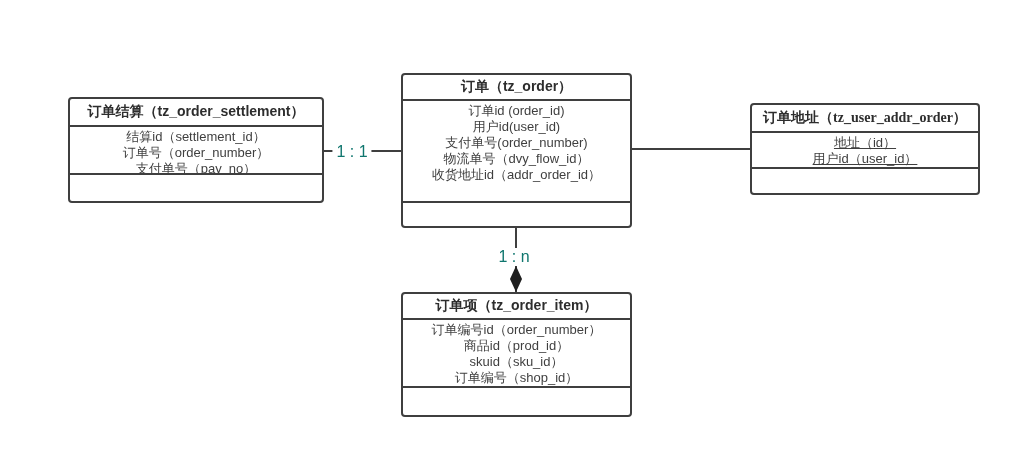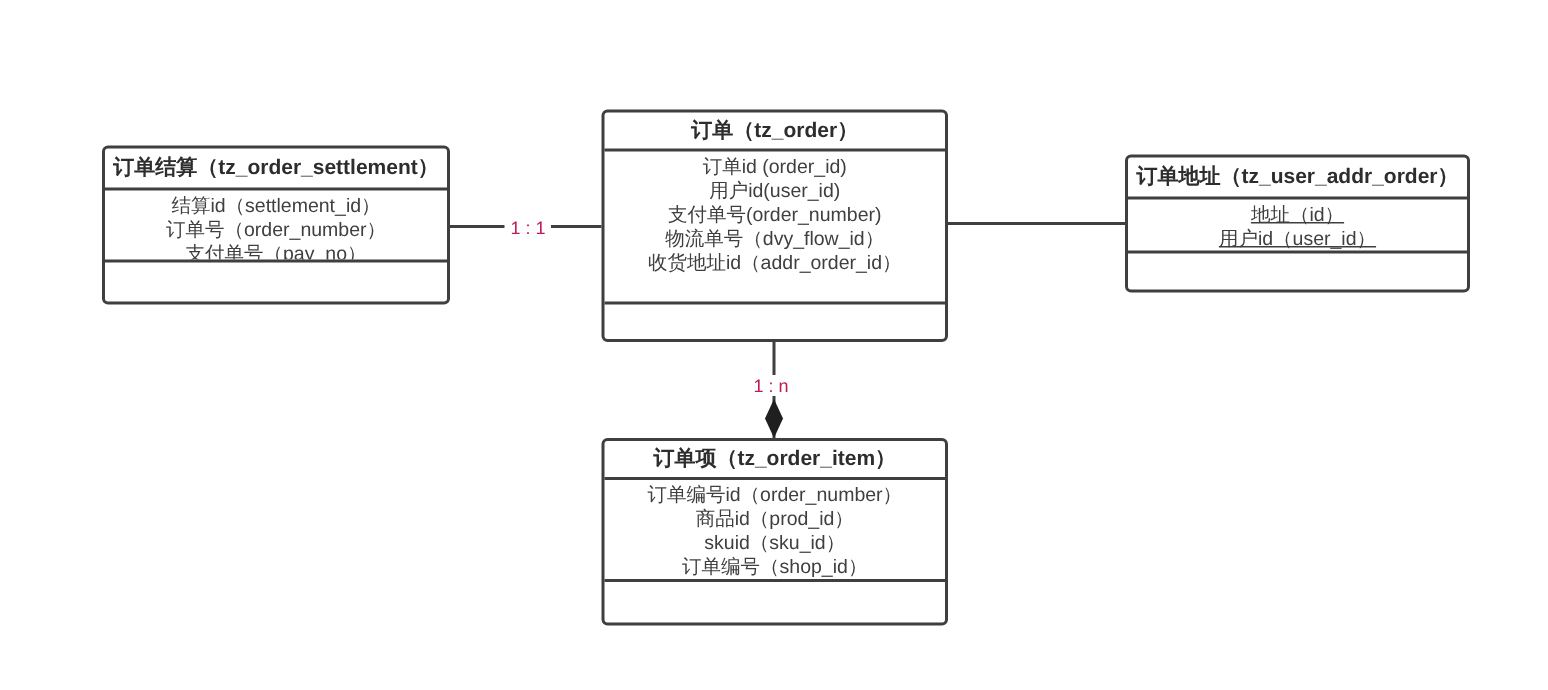--- a/index.html
+++ b/index.html
@@ -57,22 +57,22 @@
   .edge-v {
     position: absolute;
     width: 0;
     border-left: 2px solid #3f3f3f;
   }
   .edge-label {
     position: absolute;
     transform: translate(-50%, -50%);
     background: #ffffff;
     padding: 0 4px;
-    font-size: 12px;
-    color: #be185d;
+    font-size: 16px;
+    color: #0f766e;
     white-space: nowrap;
   }
   .arrow {
     position: absolute;
   }
 </style>
 </head>
 <body>
 
 <div id="canvas">
@@ -81,21 +81,21 @@
   <div class="edge-h" style="left:631px; top:148px; width:119px;"></div>
   <div class="edge-v" style="left:515px; top:228px; height:64px;"></div>
 
   <svg class="arrow" style="left:509px; top:266px;" width="14" height="26" viewBox="0 0 14 26">
     <polygon points="7,0 13,13 7,26 1,13" fill="#1f1f1f"></polygon>
   </svg>
 
   <span class="edge-label" style="left:352px; top:152px;">1 : 1</span>
   <span class="edge-label" style="left:514px; top:257px;">1 : n</span>
 
-  <div class="entity" style="left:68px; top:97px; width:232px; height:106px;">
+  <div class="entity" style="left:68px; top:97px; width:256px; height:106px;">
     <div class="entity-title" style="height:28px;">订单结算（tz_order_settlement）</div>
     <div class="entity-fields" style="height:48px;">
       <div class="field">结算id（settlement_id）</div>
       <div class="field">订单号（order_number）</div>
       <div class="field">支付单号（pay_no）</div>
     </div>
     <div class="entity-empty"></div>
   </div>
 
   <div class="entity" style="left:401px; top:73px; width:231px; height:155px;">
@@ -104,21 +104,21 @@
       <div class="field">订单id (order_id)</div>
       <div class="field">用户id(user_id)</div>
       <div class="field">支付单号(order_number)</div>
       <div class="field">物流单号（dvy_flow_id）</div>
       <div class="field">收货地址id（addr_order_id）</div>
     </div>
     <div class="entity-empty"></div>
   </div>
 
   <div class="entity" style="left:750px; top:103px; width:230px; height:92px;">
-    <div class="entity-title" style="height:28px;">订单地址（tz_user_addr_order）</div>
+    <div class="entity-title" style="height:28px;font-family:Liberation Serif, serif;">订单地址（tz_user_addr_order）</div>
     <div class="entity-fields" style="height:36px;text-decoration:underline;">
       <div class="field">地址（id）</div>
       <div class="field">用户id（user_id）</div>
     </div>
     <div class="entity-empty"></div>
   </div>
 
   <div class="entity" style="left:401px; top:292px; width:231px; height:125px;">
     <div class="entity-title" style="height:26px;">订单项（tz_order_item）</div>
     <div class="entity-fields" style="height:68px;">

